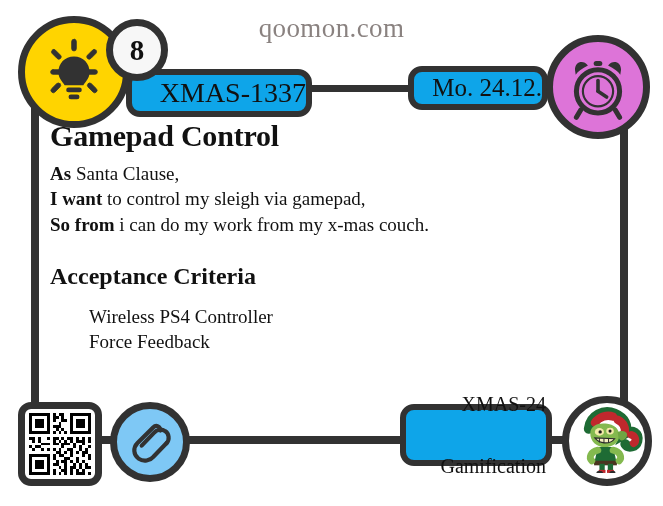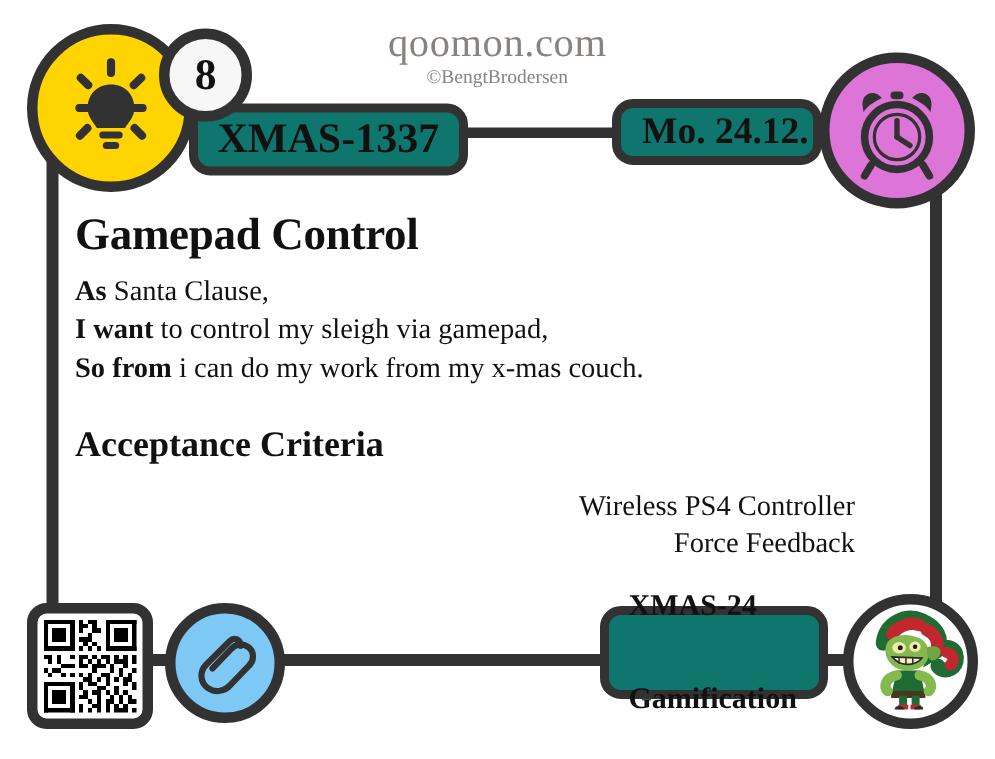--- a/index.html
+++ b/index.html
@@ -45,28 +45,28 @@
   #watermark .wm-author {
     font-size: 13px;
     color: #8a8280;
     line-height: 1.2;
     margin-top: 1px;
   }
 
   
   .label-box {
     position: absolute;
-    background: #0f766e;
+    background: #0ea5e9;
     border: 6px solid #323232;
     border-radius: 14px;
     display: flex;
     flex-direction: column;
-    align-items: flex-start;
+    align-items: flex-end;
     justify-content: center;
-    font-weight: bold;
+    font-weight: normal;
     box-sizing: border-box;
   }
   #label-story-id {
     left: 126px; top: 69px;
     width: 186px; height: 48px;
     padding-left: 13px;
     font-size: 28px;
     z-index: 4;
   }
   #label-date {
@@ -140,21 +140,21 @@
     border-radius: 13px;
     box-sizing: border-box;
     z-index: 5;
     padding: 4px;
   }
 
   
   #story-body {
     position: absolute;
     left: 50px;
-    top: 140px;
+    top: 119px;
     width: 520px;
     z-index: 3;
   }
   #story-title {
     font-size: 30px;
     font-weight: bold;
     letter-spacing: -0.2px;
     margin-bottom: 8px;
   }
   .story-line {
@@ -166,36 +166,34 @@
   #acceptance-heading {
     font-size: 24px;
     font-weight: bold;
     margin-top: 26px;
     margin-bottom: 14px;
   }
   .criteria-item {
     font-size: 19px;
     line-height: 1.35;
     margin-left: 39px;
-    text-align: right;
   }
 </style>
 </head>
 <body>
 
 <div class="line" id="line-left-vertical"></div>
 <div class="line" id="line-right-vertical"></div>
 <div class="line" id="line-top-horizontal"></div>
 <div class="line" id="line-bottom-horizontal"></div>
 <div class="line" id="line-bottom-right-stub"></div>
 <div class="line" id="line-qr-clip-stub"></div>
 
 <div id="watermark">
   <div class="wm-domain">qoomon.com</div>
-  <div class="wm-author">©BengtBrodersen</div>
 </div>
 
 <div class="circle-icon" id="icon-lightbulb">
   <svg width="78" height="78" viewBox="0 0 100 100" aria-hidden="true">
     <g fill="#323232" stroke="#323232" stroke-linecap="round">
       <rect x="47" y="8" width="6" height="15" rx="3"></rect>
       <rect x="20" y="47" width="15" height="6" rx="3"></rect>
       <rect x="65" y="47" width="15" height="6" rx="3"></rect>
       <rect x="24" y="20" width="6" height="15" rx="3" transform="rotate(-45 27 27)"></rect>
       <rect x="70" y="20" width="6" height="15" rx="3" transform="rotate(45 73 27)"></rect>

